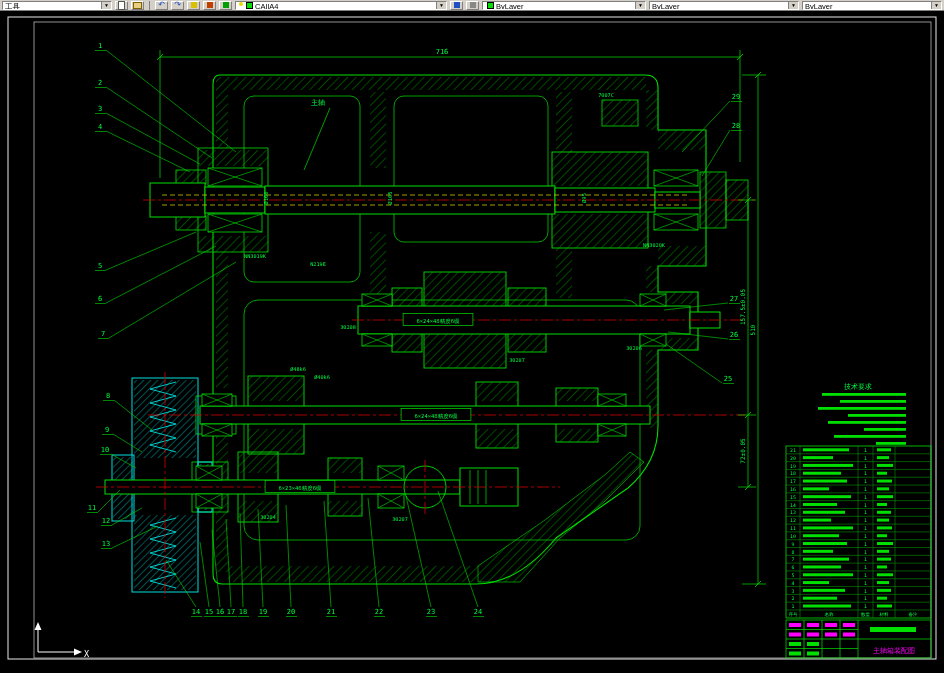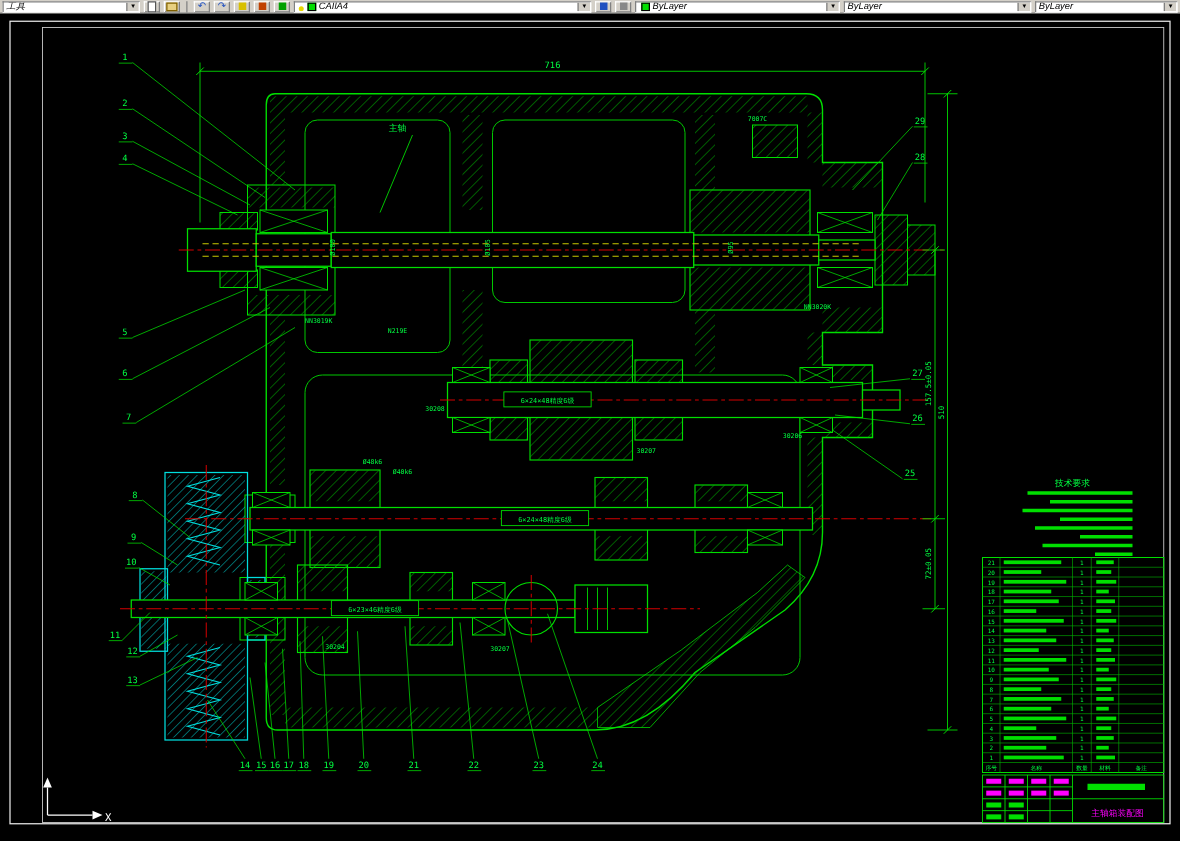--- a/index.html
+++ b/index.html
@@ -1,20 +1,20 @@
 <!DOCTYPE html>
 <html><head>
 <meta charset="utf-8">
 <style>
   html,body{margin:0;padding:0;width:944px;height:673px;background:#000;overflow:hidden;
     font-family:"Liberation Sans",sans-serif;}
   .toolbar{height:11px;background:#d4d0c8;border-bottom:1px solid #808080;display:flex;
     align-items:center;gap:3px;padding:0 2px;box-sizing:border-box;font-size:7.5px;color:#000;}
   .combo{background:#fff;border:1px solid;border-color:#808080 #fff #fff #808080;height:9px;
-    display:flex;align-items:flex-end;padding-left:2px;box-sizing:border-box;white-space:nowrap;overflow:hidden;font-style:italic;}
+    display:flex;align-items:flex-start;padding-left:2px;box-sizing:border-box;white-space:nowrap;overflow:hidden;}
   .combo .lbl{font-size:7.5px;line-height:9px;}
   .combo .arrow{margin-left:auto;width:9px;height:100%;background:#d4d0c8;border-left:1px solid #808080;
     display:flex;align-items:center;justify-content:center;font-size:5px;}
   .tbtn{width:13px;height:9px;background:#d4d0c8;border:1px solid;border-color:#fff #808080 #808080 #fff;
     display:flex;align-items:center;justify-content:center;padding:0;box-sizing:border-box;font-size:8px;line-height:8px;}
   .sep{width:1px;height:9px;background:#808080;margin:0 2px;}
   .ic{display:inline-block;}
   .ic-doc{width:5px;height:7px;background:#fff;border:1px solid #555;}
   .ic-open{width:7px;height:5px;background:#e8d080;border:1px solid #806000;}
   .sq{width:6px;height:6px;display:inline-block;}
@@ -49,21 +49,21 @@
     </button>
   <button class="tbtn">
       <span class="sq sq-y"></span>
     </button>
   <button class="tbtn">
       <span class="sq sq-r"></span>
     </button>
   <button class="tbtn">
       <span class="sq sq-g"></span>
     </button>
-  <div class="combo" style="width:238px">
+  <div class="combo" style="width:212px">
     <span class="dot-y"></span>
     <span class="swatch"></span>
     <span class="lbl">CAIlA4</span>
     <span class="arrow">▼</span>
   </div>
   <button class="tbtn">
       <span class="sq sq-b"></span>
     </button>
   <button class="tbtn">
       <span class="sq sq-gr"></span>

